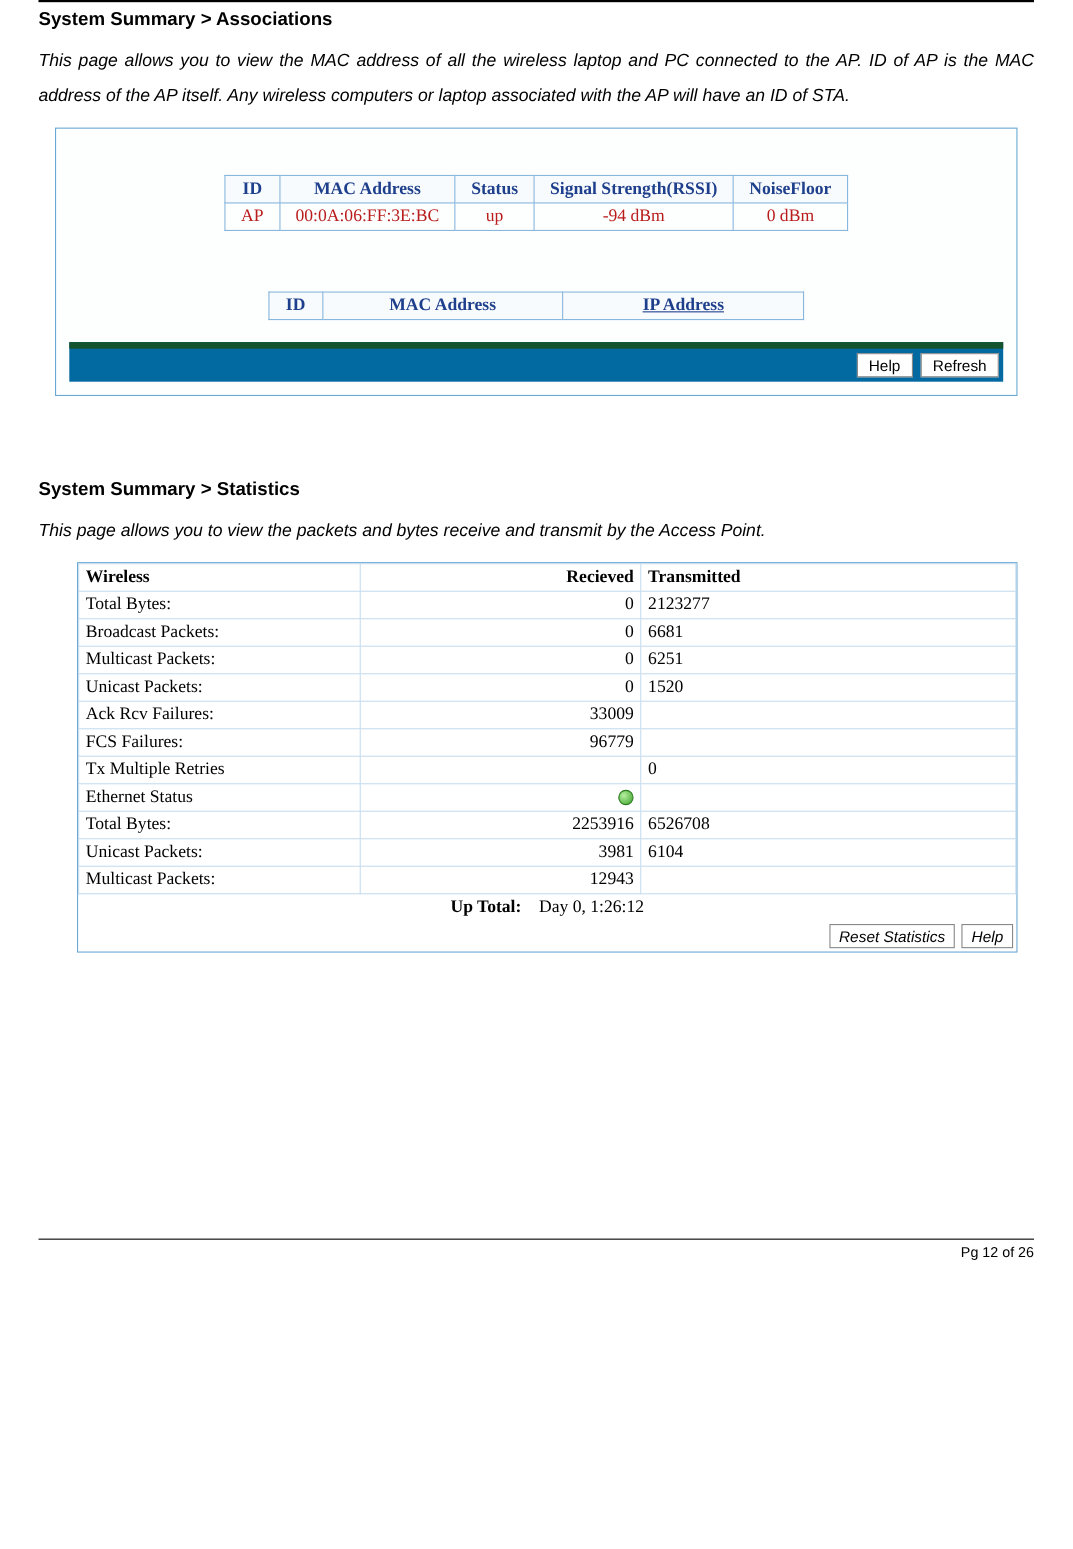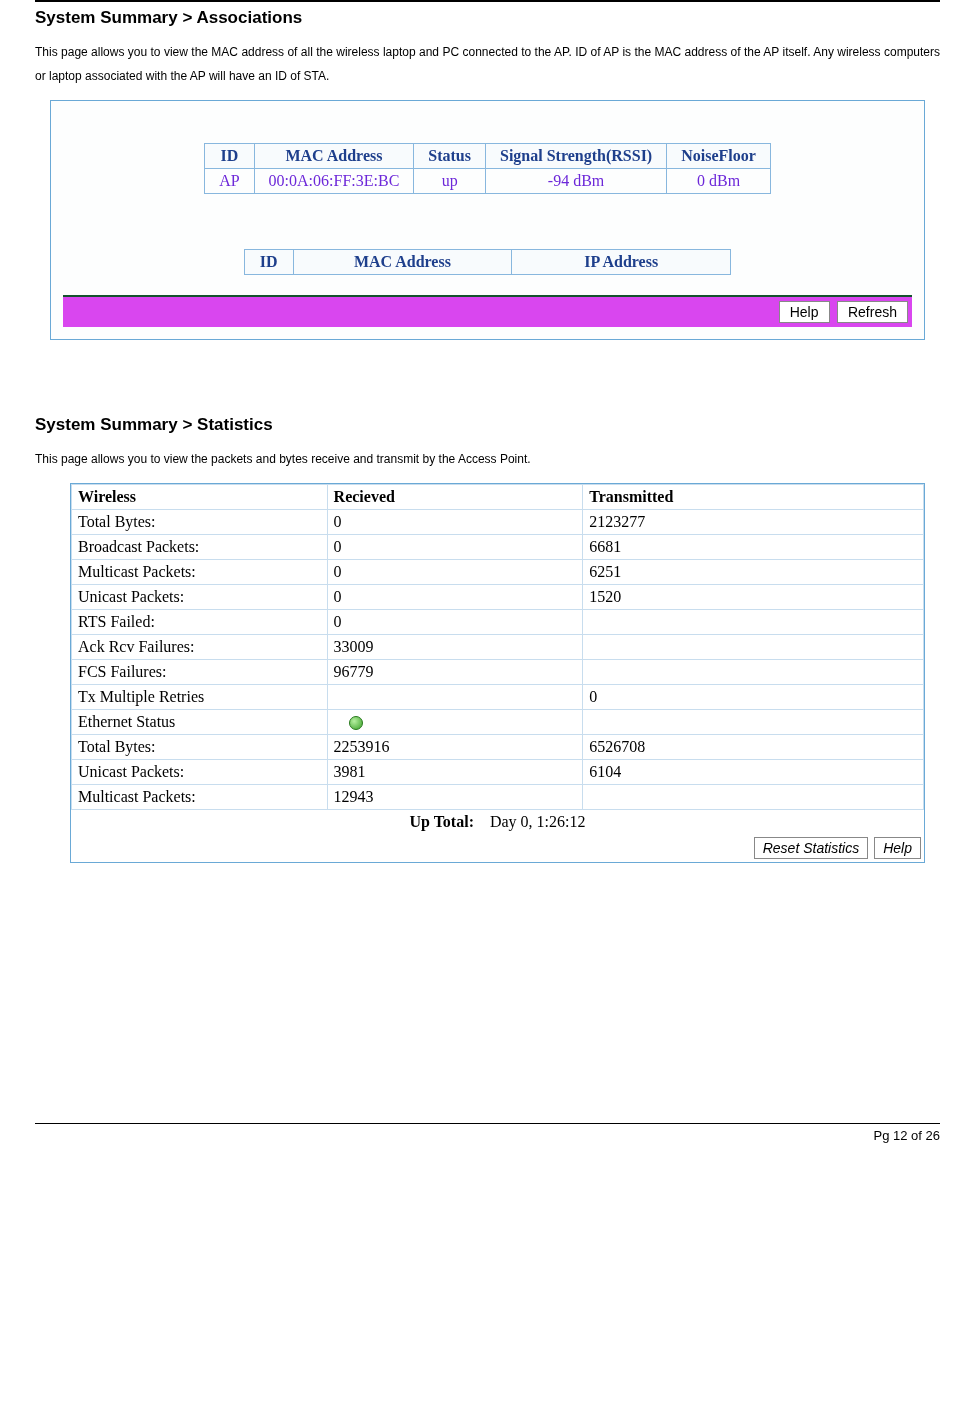--- a/index.html
+++ b/index.html
@@ -15,24 +15,25 @@
     .hr-top {
       border-top: 2px solid black;
       margin-bottom: 2px;
     }
     .heading {
       font-weight: bold;
       font-size: 17px;
       margin: 6px 0 12px 0;
     }
     .body-text {
-      font-size: 12px;
+      font-size: 16px;
       line-height: 2.0;
       text-align: justify;
       margin-bottom: 12px;
+      font-style: italic;
     }
     .section2 {
       margin-top: 75px;
     }
     .panel {
       border: 1px solid #6aa9d6;
       background: #fdfefe;
       margin: 5px 15px 0 15px;
       padding: 12px;
     }
@@ -49,47 +50,47 @@
       padding: 3px 14px;
       text-align: center;
       font-size: 16px;
     }
     .assoc-table th {
       color: #1e3f8c;
       font-weight: bold;
       background: #f8fbfd;
     }
     .assoc-table td {
-      color: #6d28d9;
+      color: #b91c1c;
     }
     .assoc-table2 {
       margin-top: 55px;
       margin-left: auto;
       margin-right: auto;
       border-collapse: collapse;
       font-family: "Times New Roman", serif;
       width: 80%;
     }
     .assoc-table2 th {
       border: 1px solid #88b7de;
       color: #1e3f8c;
       font-weight: bold;
       padding: 3px 14px;
       text-align: center;
       font-size: 16px;
       background: #f8fbfd;
     }
     .assoc-table2 th.col-id { width: 10%; }
     .assoc-table2 th.col-mac { width: 45%; }
-    .assoc-table2 th.col-ip { width: 45%; }
+    .assoc-table2 th.col-ip { width: 45%; text-decoration: underline; }
     .panel-buttons {
-      border-top: 2px solid #14532d;
+      border-top: 6px solid #14532d;
       padding: 4px 4px;
       text-align: right;
-      background: #d946ef;
+      background: #0369a1;
     }
     .panel-buttons button {
       font-family: Arial, sans-serif;
       font-size: 14px;
       padding: 2px 10px;
       background: #fff;
       border: 1px solid #888;
       margin-left: 3px;
       cursor: pointer;
     }
@@ -108,21 +109,21 @@
       border: 1px solid #c8ddee;
       padding: 3px 6px;
       text-align: left;
       font-size: 16px;
       font-weight: normal;
     }
     .stats-table .hdr td {
       font-weight: bold;
     }
     .stats-table td.col1 { width: 30%; }
-    .stats-table td.col2 { width: 30%; }
+    .stats-table td.col2 { width: 30%; text-align: right; }
     .stats-table td.col3 { width: 40%; }
     .uptime-row {
       text-align: center;
       font-family: "Times New Roman", serif;
       padding: 3px 0;
       font-size: 16px;
     }
     .uptime-row .lbl { font-weight: bold; }
     .stats-buttons {
       text-align: right;
@@ -229,25 +230,20 @@
             </tr>
         <tr>
               <td class="col1">Multicast Packets:</td>
               <td class="col2">0</td>
               <td class="col3">6251</td>
             </tr>
         <tr>
               <td class="col1">Unicast Packets:</td>
               <td class="col2">0</td>
               <td class="col3">1520</td>
-            </tr>
-        <tr>
-              <td class="col1">RTS Failed:</td>
-              <td class="col2">0</td>
-              <td class="col3"></td>
             </tr>
         <tr>
               <td class="col1">Ack Rcv Failures:</td>
               <td class="col2">33009</td>
               <td class="col3"></td>
             </tr>
         <tr>
               <td class="col1">FCS Failures:</td>
               <td class="col2">96779</td>
               <td class="col3"></td>

